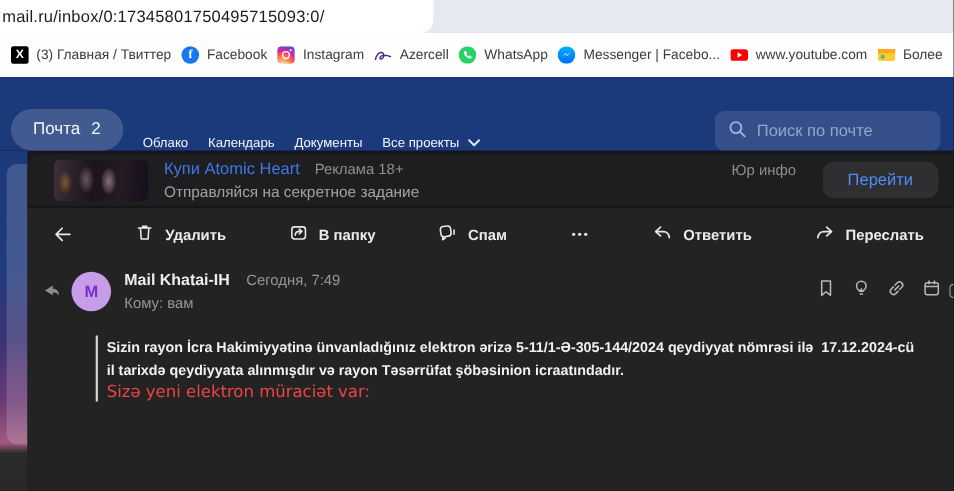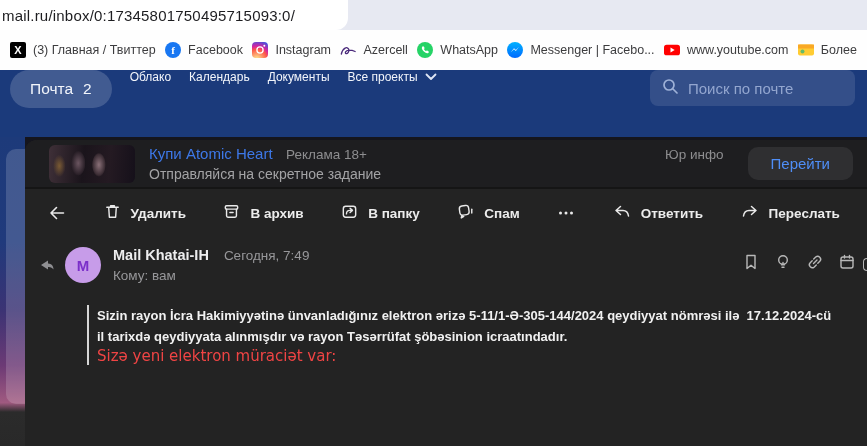--- a/index.html
+++ b/index.html
@@ -1,33 +1,33 @@
 <!DOCTYPE html>
 <html><head>
 <meta charset="utf-8">
 <style>
   * { margin:0; padding:0; box-sizing:border-box; }
   html,body { width:867px; height:446px; overflow:hidden; }
   body { font-family:"Liberation Sans", sans-serif; background:#232323; position:relative; }
 
   
   .chrome { height:30px; background:#e7e9f2; position:relative; }
-  .addressbar { position:absolute; left:0; top:0; width:348px; height:30px; background:#ffffff;
+  .addressbar { position:absolute; left:0; top:0; width:394px; height:30px; background:#ffffff;
                 border-radius:0 0 12px 0; display:flex; align-items:center; padding-left:2px; }
   .url { font-size:15px; color:#1d1d20; letter-spacing:.2px; white-space:nowrap; }
 
   .bookmarks { height:40px; background:#fefefe; display:flex; align-items:center;
                justify-content:space-between; padding:0 10px; }
   .bm { display:flex; align-items:center; gap:7px; font-size:12.5px; color:#3c3c3e; white-space:nowrap; cursor:default; }
   .fav { width:16px; height:16px; flex:none; display:flex; align-items:center; justify-content:center; }
   .fav-x { background:#000; color:#fff; border-radius:2px; font-size:11px; font-weight:700; }
   .fav-fb { background:#1877f2; color:#fff; border-radius:50%; font-size:11px; font-weight:700; font-family:"Liberation Serif",serif; }
 
   
-  .nav { height:67px; background:#1b3a7b; display:flex; align-items:flex-start; padding:0 10px; color:#f2f5fb; }
+  .nav { height:67px; background:#1b3a7b; display:flex; align-items:flex-end; padding:0 10px; color:#f2f5fb; }
   .pill { display:flex; align-items:center; gap:10px; background:rgba(255,255,255,.17);
           border-radius:21px; padding:10px 20px; font-size:15.5px; cursor:pointer; }
   .nav-item { margin-left:18px; font-size:12px; cursor:pointer; display:flex; align-items:center; gap:7px; }
   .search { margin-left:auto; margin-right:2px; width:205px; height:36px; border-radius:8px;
             background:rgba(255,255,255,.11); display:flex; align-items:center; gap:9px;
             padding:0 12px; color:#93a6cf; font-size:15px; }
 
   
   .page { height:309px; display:flex; background:#15151d; }
   .strip { width:25px; position:relative; flex:none;
@@ -239,29 +239,20 @@
         <span>
           <svg width="19" height="19" viewBox="0 0 20 20">
               <path d="M4 5.5 h12 M8 5.5 V4 h4 v1.5 M6 5.5 l.7 10.5 h6.6 L14 5.5" fill="none" stroke="#e9e9e9" stroke-width="1.5" stroke-linecap="round" stroke-linejoin="round"></path>
             </svg>
         </span>
         <span>Удалить</span>
       </span>
       <span class="tb-item">
         <span>
           <svg width="19" height="19" viewBox="0 0 20 20">
-              <rect x="3.5" y="4" width="13" height="3.5" rx="1.2" fill="none" stroke="#e9e9e9" stroke-width="1.5"></rect>
-              <path d="M4.8 7.5 V14.5 a1.5 1.5 0 0 0 1.5 1.5 h7.4 a1.5 1.5 0 0 0 1.5-1.5 V7.5 M8.3 11 h3.4" fill="none" stroke="#e9e9e9" stroke-width="1.5" stroke-linecap="round"></path>
-            </svg>
-        </span>
-        <span>В архив</span>
-      </span>
-      <span class="tb-item">
-        <span>
-          <svg width="19" height="19" viewBox="0 0 20 20">
               <rect x="3.5" y="4.5" width="13" height="11.5" rx="2.5" fill="none" stroke="#e9e9e9" stroke-width="1.5"></rect>
               <path d="M6.8 12.5 c0-2.2 1.6-3.7 3.7-3.7 h2.3 M10.6 6.5 l2.5 2.3 -2.5 2.3" fill="none" stroke="#e9e9e9" stroke-width="1.5" stroke-linecap="round" stroke-linejoin="round"></path>
             </svg>
         </span>
         <span>В папку</span>
       </span>
       <span class="tb-item">
         <span>
           <svg width="19" height="19" viewBox="0 0 20 20">
               <g transform="rotate(-8 9 9)">

